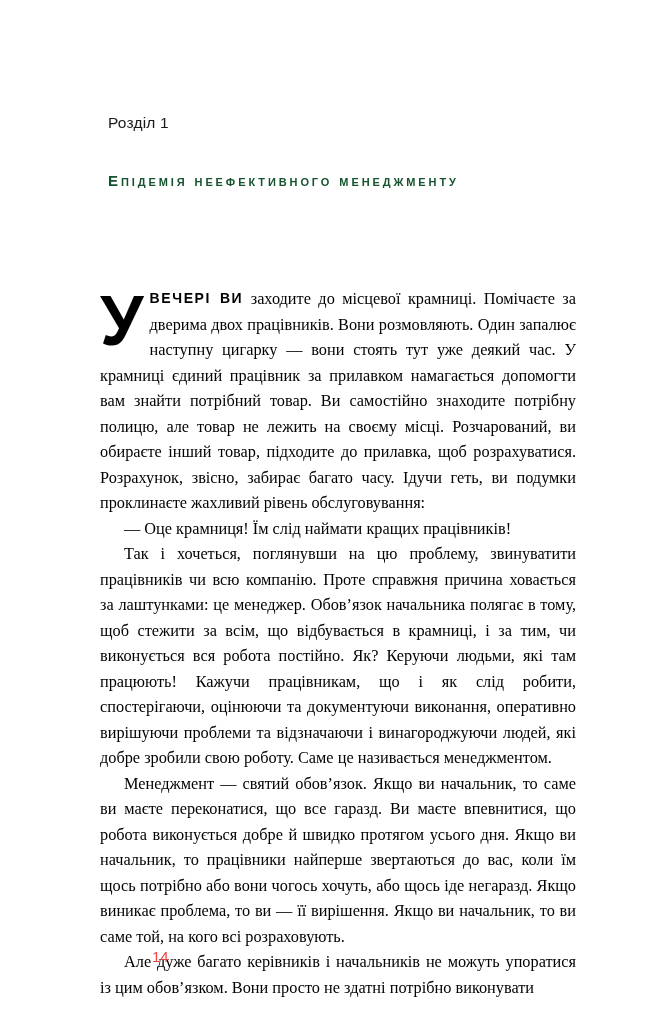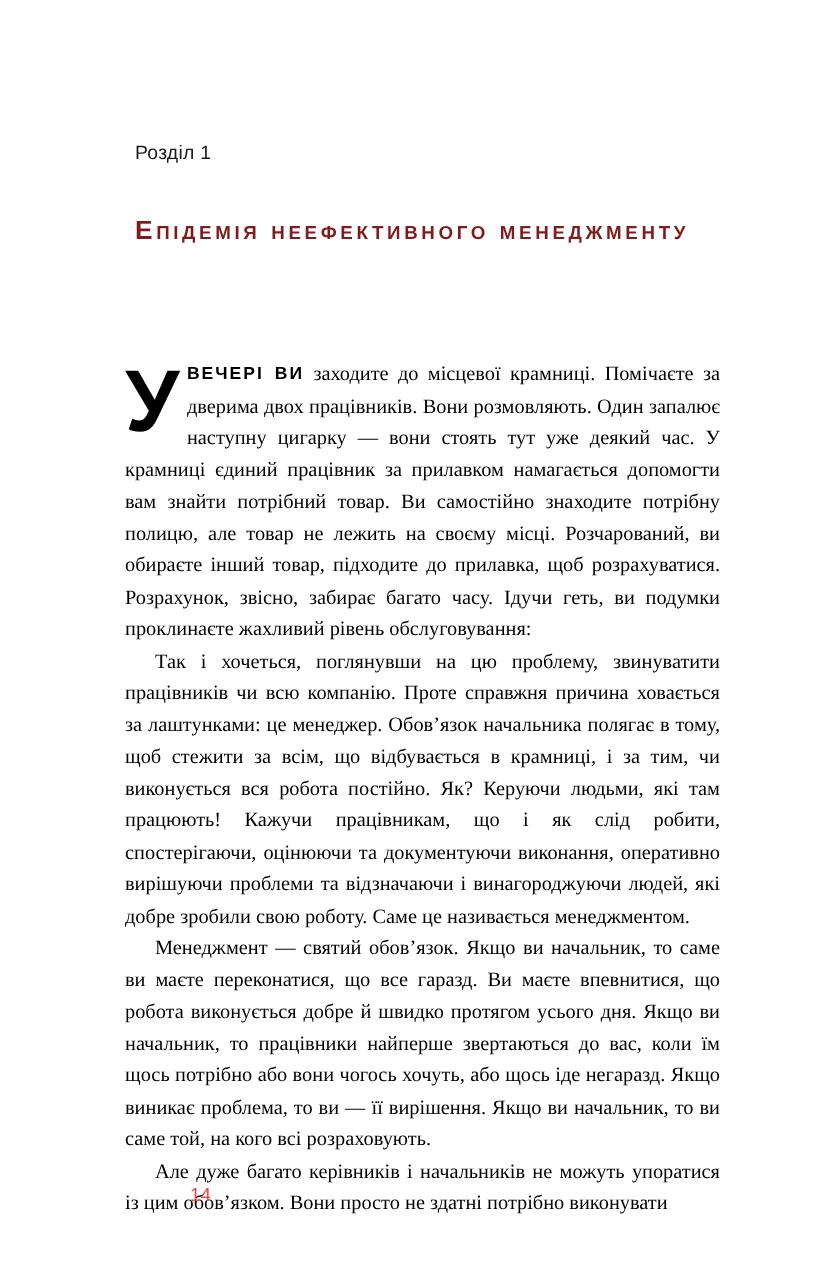--- a/index.html
+++ b/index.html
@@ -37,26 +37,26 @@
     line-height: 1.2;
   }
 
   
   .chapter-title {
     position: absolute;
     left: 108px;
     top: 136px;
     width: 480px;
     font-family: "Liberation Sans", "DejaVu Sans", sans-serif;
-    font-size: 21px;
+    font-size: 15px;
     font-weight: 700;
     font-variant: small-caps;
     letter-spacing: 2.9px;
     line-height: 34px;
-    color: #7f1d1d;
+    color: #14532d;
     text-transform: none;
   }
 
   
   .body-block {
     position: absolute;
     left: 100px;
     top: 268px;
     width: 476px;
     font-size: 16.3px;
@@ -115,20 +115,23 @@
   <div class="chapter-label">Розділ 1</div>
 
   <h1 class="chapter-title">Епідемія неефективного менеджменту</h1>
 
   <div class="body-block">
 
     <p class="para first">
       <span class="dropcap">У</span><span class="lead-in">ВЕЧЕРІ ВИ</span><span> заходите до місцевої крамниці. Помічаєте за дверима двох працівників. Вони розмовляють. Один запалює наступну цигарку — вони стоять тут уже деякий час. У крамниці єдиний працівник за прилавком намагається допомогти вам знайти потрібний товар. Ви самостійно знаходите потрібну полицю, але товар не лежить на своєму місці. Розчарований, ви обираєте інший товар, підходите до прилавка, щоб розрахуватися. Розрахунок, звісно, забирає багато часу. Ідучи геть, ви подумки проклинаєте жахливий рівень обслуговування:</span>
     </p>
 
+    <p class="para">
+      <span>— Оце крамниця! Їм слід наймати кращих працівників!</span>
+    </p>
 
     <p class="para">
       <span>Так і хочеться, поглянувши на цю проблему, звинуватити працівників чи всю компанію. Проте справжня причина ховається за лаштунками: це менеджер. Обов’язок начальника полягає в тому, щоб стежити за всім, що відбувається в крамниці, і за тим, чи виконується вся робота постійно. Як? Керуючи людьми, які там працюють! Кажучи працівникам, що і як слід робити, спостерігаючи, оцінюючи та документуючи виконання, оперативно вирішуючи проблеми та відзначаючи і винагороджуючи людей, які добре зробили свою роботу. Саме це називається менеджментом.</span>
     </p>
 
     <p class="para">
       <span>Менеджмент — святий обов’язок. Якщо ви начальник, то саме ви маєте переконатися, що все гаразд. Ви маєте впевнитися, що робота виконується добре й швидко протягом усього дня. Якщо ви начальник, то працівники найперше звертаються до вас, коли їм щось потрібно або вони чогось хочуть, або щось іде негаразд. Якщо виникає проблема, то ви — її вирішення. Якщо ви начальник, то ви саме той, на кого всі розраховують.</span>
     </p>
 
     <p class="para">

